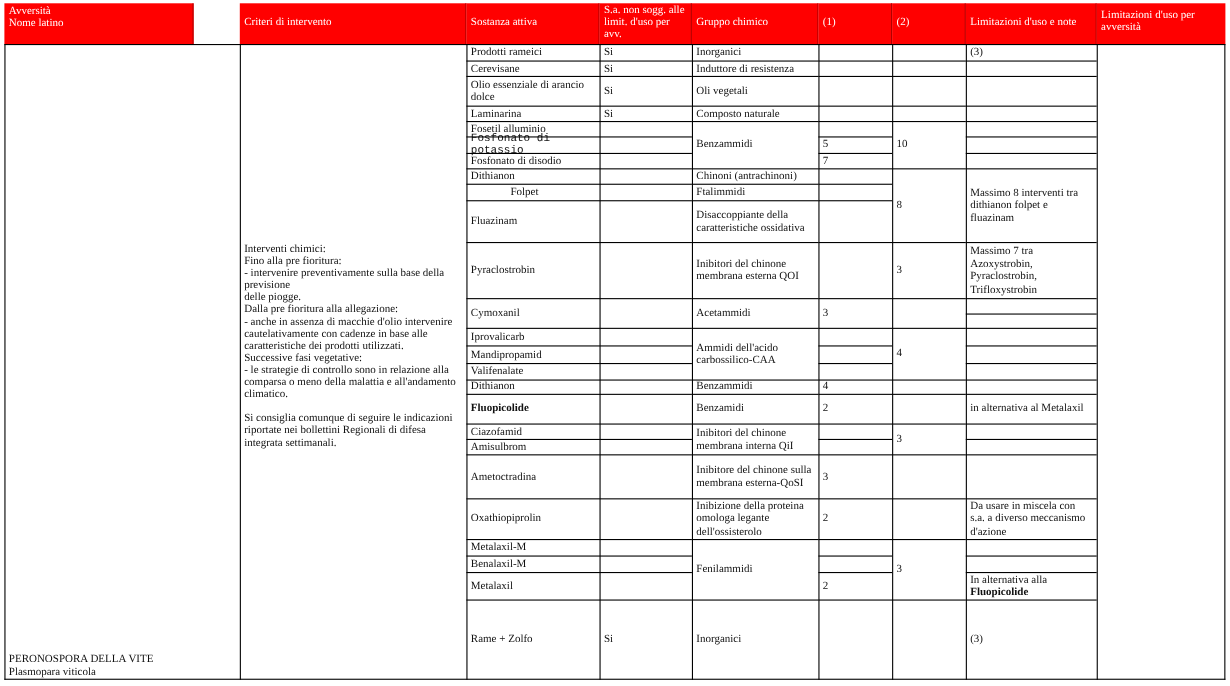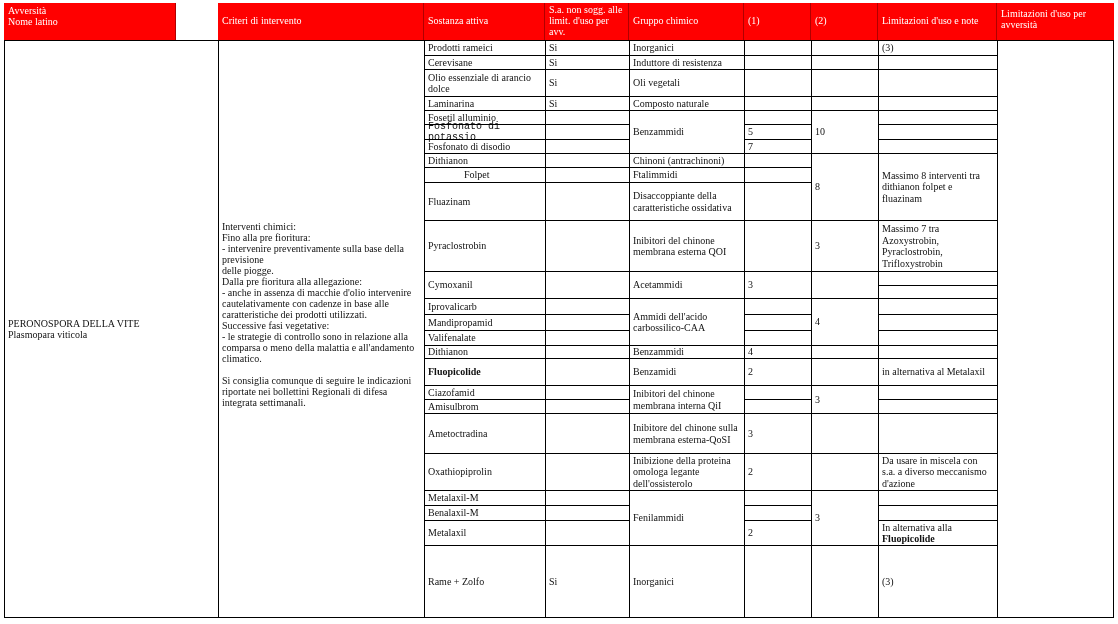--- a/index.html
+++ b/index.html
@@ -23,21 +23,21 @@
   <div class="hdr" style="left:218px;width:206px;padding-top:12px;">Criteri di intervento</div>
   <div class="hdr" style="left:424px;width:121px;padding-top:12px;">Sostanza attiva</div>
   <div class="hdr" style="left:545px;width:84px;padding-top:1px;">S.a. non sogg. alle limit. d'uso per avv.</div>
   <div class="hdr" style="left:629px;width:115px;padding-top:12px;">Gruppo chimico</div>
   <div class="hdr" style="left:744px;width:67px;padding-top:12px;">(1)</div>
   <div class="hdr" style="left:811px;width:67px;padding-top:12px;">(2)</div>
   <div class="hdr" style="left:878px;width:119px;padding-top:12px;">Limitazioni d'uso e note</div>
   <div class="hdr" style="left:997px;width:117px;padding-top:5px;border-right:none;">Limitazioni d'uso per avversità</div>
 </div>
 
-<div class="cell" style="left:4px;top:40px;width:214px;height:577px;flex-direction:column;align-items:flex-start;justify-content:center;">
+<div class="cell" style="left:4px;top:40px;width:214px;height:577px;flex-direction:column;align-items:flex-start;justify-content:flex-end;">
   <span>PERONOSPORA DELLA VITE</span>
   <span>Plasmopara viticola</span>
 </div>
 
 <div class="cell pre" style="left:218px;top:220px;width:206px;height:235px;align-items:flex-start;line-height:11px;">Interventi chimici:
 Fino alla pre fioritura:
 - intervenire preventivamente sulla base della previsione
 delle piogge.
 Dalla pre fioritura alla allegazione:
 - anche in assenza di macchie d'olio intervenire cautelativamente con cadenze in base alle caratteristiche dei prodotti utilizzati.

